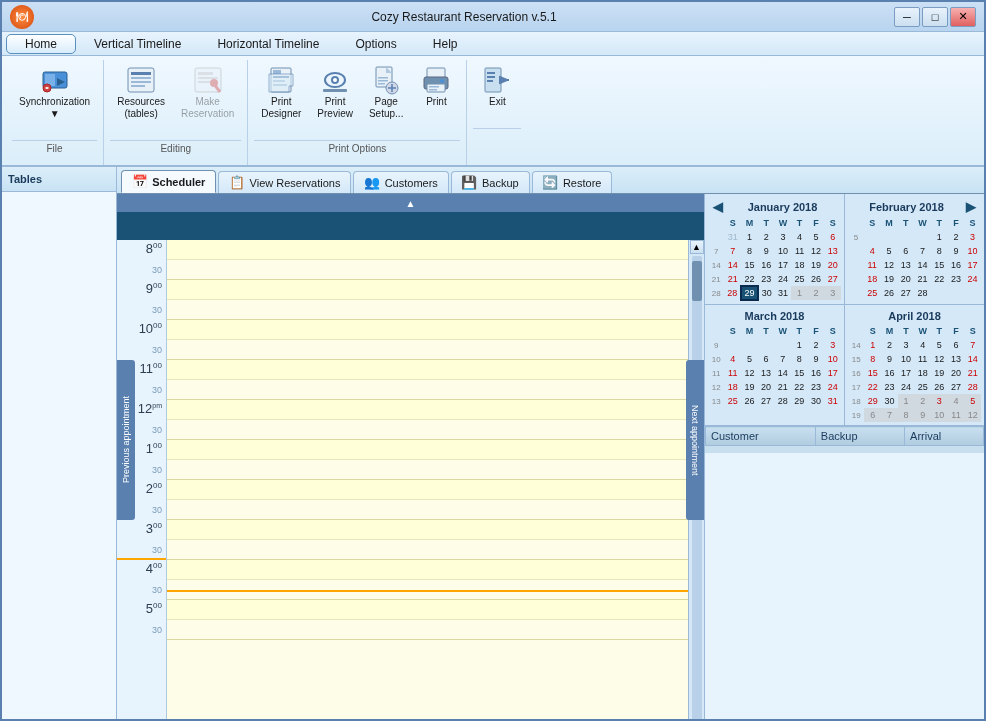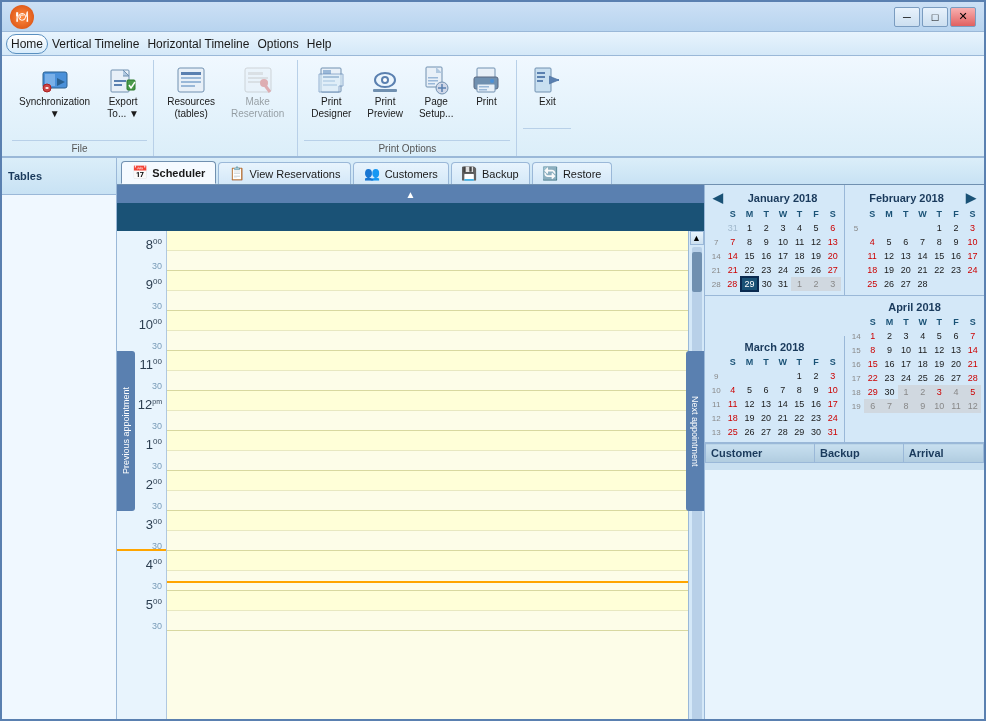--- a/index.html
+++ b/index.html
@@ -27,23 +27,23 @@
     
     .menu-bar {
       background: linear-gradient(to bottom, #e8f4fd, #d4e8f8);
       height: 24px;
       display: flex;
       align-items: center;
       border-bottom: 1px solid #9ab8d8;
       padding: 0 4px;
     }
     .menu-item {
-      padding: 2px 4px;
+      padding: 2px 18px;
       cursor: pointer;
-      border-radius: 10px;
+      border-radius: 5px;
       font-size: 12px;
       color: #1a1a1a;
     }
     .menu-item:hover, .menu-item.active {
       background: linear-gradient(to bottom, #fff, #d8ecfb);
       border: 1px solid #9ab8d8;
     }
     .menu-item.active { border: 1px solid #5a90c0; }
 
     
@@ -51,21 +51,21 @@
       background: linear-gradient(to bottom, #f0f8ff, #dbeef9);
       border-bottom: 2px solid #9ab8d8;
       padding: 4px 0 0 0;
     }
     .ribbon-content { display: flex; align-items: stretch; padding: 0 4px; }
     .ribbon-group {
       display: flex;
       flex-direction: column;
       align-items: flex-start;
       border-right: 1px solid #b8d0e8;
-      padding: 0 6px 2px 6px;
+      padding: 0 6px 11px 6px;
     }
     .ribbon-group:last-child { border-right: none; }
     .ribbon-group-items { display: flex; gap: 2px; }
     .ribbon-group-label {
       font-size: 10px;
       color: #555;
       text-align: center;
       margin-top: 16px;
       padding-top: 2px;
       border-top: 1px solid #b8d0e8;
@@ -109,21 +109,21 @@
     
     .left-panel {
       width: 115px;
       background: #f0f8ff;
       border-right: 1px solid #9ab8d8;
       display: flex;
       flex-direction: column;
     }
     .left-panel-header {
       background: linear-gradient(to bottom, #dbeef9, #c8e2f4);
-      padding: 12px 6px;
+      padding: 6px 6px;
       font-size: 11px;
       font-weight: bold;
       border-bottom: 1px solid #9ab8d8;
       color: #1a3a5c;
     }
 
     
     .tab-bar {
       background: linear-gradient(to bottom, #dbeef9, #c8e2f4);
       display: flex;
@@ -188,21 +188,20 @@
       border-right: 1px solid #b0c8e0;
       flex-shrink: 0;
       overflow: hidden;
     }
     .time-slot {
       height: 40px;
       display: flex;
       flex-direction: column;
       align-items: flex-end;
       padding-right: 4px;
-      justify-content: flex-end;
     }
     .time-hour {
       font-size: 13px;
       color: #2c3e50;
       line-height: 1;
       margin-top: 2px;
     }
     .time-min {
       font-size: 9px;
       color: #7a9cb8;
@@ -298,21 +297,21 @@
     
     .reservations-section {
       flex: 1;
       overflow: auto;
     }
     .res-table { width: 100%; border-collapse: collapse; }
     .res-table th {
       background: linear-gradient(to bottom, #c8dff0, #b0ccdf);
       padding: 3px 5px;
       font-size: 11px;
-      font-weight: bold;
+      font-weight: normal;
       color: #1a3a5c;
       border: 1px solid #9ab8d8;
       text-align: left;
     }
     .res-table td {
       padding: 3px 5px;
       font-size: 11px;
       border: 1px solid #c8dff0;
     }
     .res-selected-row td { background: #c8dff0; }
@@ -365,20 +364,21 @@
   </style>
 </head>
 <body>
 
 <div class="window-wrapper">
 
   <div class="title-bar">
     <div class="title-bar-left">
       <div class="app-icon">🍽</div>
     </div>
+    <span class="title-bar-title">Cozy Restaurant Reservation v.5.1</span>
     <div class="title-bar-controls">
       <button>─</button>
       <button>□</button>
       <button style="background: linear-gradient(to bottom, #f8b0b0, #e06060);">✕</button>
     </div>
   </div>
 
   <div class="menu-bar">
     <div class="menu-item active">Home</div>
     <div class="menu-item">Vertical Timeline</div>
@@ -397,34 +397,20 @@
               <svg width="32" height="32" viewBox="0 0 32 32">
                 <rect x="4" y="8" width="24" height="16" rx="2" fill="#4a90d9" stroke="#2a6090" stroke-width="1"></rect>
                 <rect x="6" y="10" width="10" height="12" fill="#7ab0e8"></rect>
                 <path d="M18 14 L26 18 L18 22" fill="#2a6090"></path>
                 <circle cx="8" cy="24" r="4" fill="#cc4444" stroke="#aa2222" stroke-width="1"></circle>
                 <path d="M6 24 Q8 22 10 24 Q8 26 6 24" fill="white"></path>
               </svg>
             </div>
             <span class="ribbon-btn-label">Synchronization<br>▼</span>
           </div>
-          <div class="ribbon-btn">
-            <div class="ribbon-btn-icon">
-              <svg width="32" height="32" viewBox="0 0 32 32">
-                <rect x="4" y="6" width="18" height="22" rx="1" fill="#e8f0f8" stroke="#7090b0" stroke-width="1"></rect>
-                <path d="M16 6 L22 12 L16 12 Z" fill="#b0c8e0"></path>
-                <path d="M16 6 L22 12 L16 12" fill="none" stroke="#7090b0" stroke-width="1"></path>
-                <rect x="7" y="16" width="12" height="2" fill="#5a80b0"></rect>
-                <rect x="7" y="20" width="8" height="2" fill="#5a80b0"></rect>
-                <rect x="20" y="16" width="8" height="10" rx="1" fill="#4a9a4a" stroke="#2a7a2a" stroke-width="1"></rect>
-                <path d="M22 21 L24 24 L28 18" stroke="white" stroke-width="1.5" fill="none"></path>
-              </svg>
-            </div>
-            <span class="ribbon-btn-label">Export<br>To... ▼</span>
-          </div>
         </div>
         <div class="ribbon-group-label">File</div>
       </div>
 
       <div class="ribbon-group">
         <div class="ribbon-group-items">
           <div class="ribbon-btn">
             <div class="ribbon-btn-icon">
               <svg width="32" height="32" viewBox="0 0 32 32">
                 <rect x="3" y="4" width="26" height="24" rx="2" fill="#e8f0f8" stroke="#7090b0" stroke-width="1"></rect>
@@ -443,20 +429,21 @@
                 <rect x="6" y="8" width="15" height="3" fill="#c0c0c0"></rect>
                 <rect x="6" y="13" width="20" height="2" fill="#c0c0c0"></rect>
                 <rect x="6" y="17" width="20" height="2" fill="#c0c0c0"></rect>
                 <line x1="22" y1="20" x2="28" y2="28" stroke="#cc4444" stroke-width="3"></line>
                 <circle cx="22" cy="19" r="4" fill="#cc4444"></circle>
               </svg>
             </div>
             <span class="ribbon-btn-label">Make<br>Reservation</span>
           </div>
         </div>
+        <div class="ribbon-group-label">Editing</div>
       </div>
 
       <div class="ribbon-group">
         <div class="ribbon-group-items">
           <div class="ribbon-btn">
             <div class="ribbon-btn-icon">
               <svg width="32" height="32" viewBox="0 0 32 32">
                 <rect x="6" y="4" width="20" height="24" rx="1" fill="#e8f0f8" stroke="#7090b0" stroke-width="1"></rect>
                 <rect x="8" y="12" width="16" height="2" fill="#5a80b0"></rect>
                 <rect x="8" y="16" width="12" height="2" fill="#9ab8d8"></rect>
@@ -808,21 +795,21 @@
                     <td></td>
                     <td></td>
                   </tr>
                 </tbody>
                   </table>
               </div>
             </div>
 
             <div style="display:flex; border-bottom:1px solid #9ab8d8;">
 
-              <div class="mini-calendar" style="border-right:1px solid #9ab8d8;margin-top:40px;">
+              <div class="mini-calendar" style="border-right:1px solid #9ab8d8;">
                 <div class="cal-header">
                   <span class="cal-title">March 2018</span>
                 </div>
                 <table class="cal-grid">
                   <tbody>
                       <tr>
                     <th></th>
                     <th>S</th>
                         <th>M</th>
                         <th>T</th>

